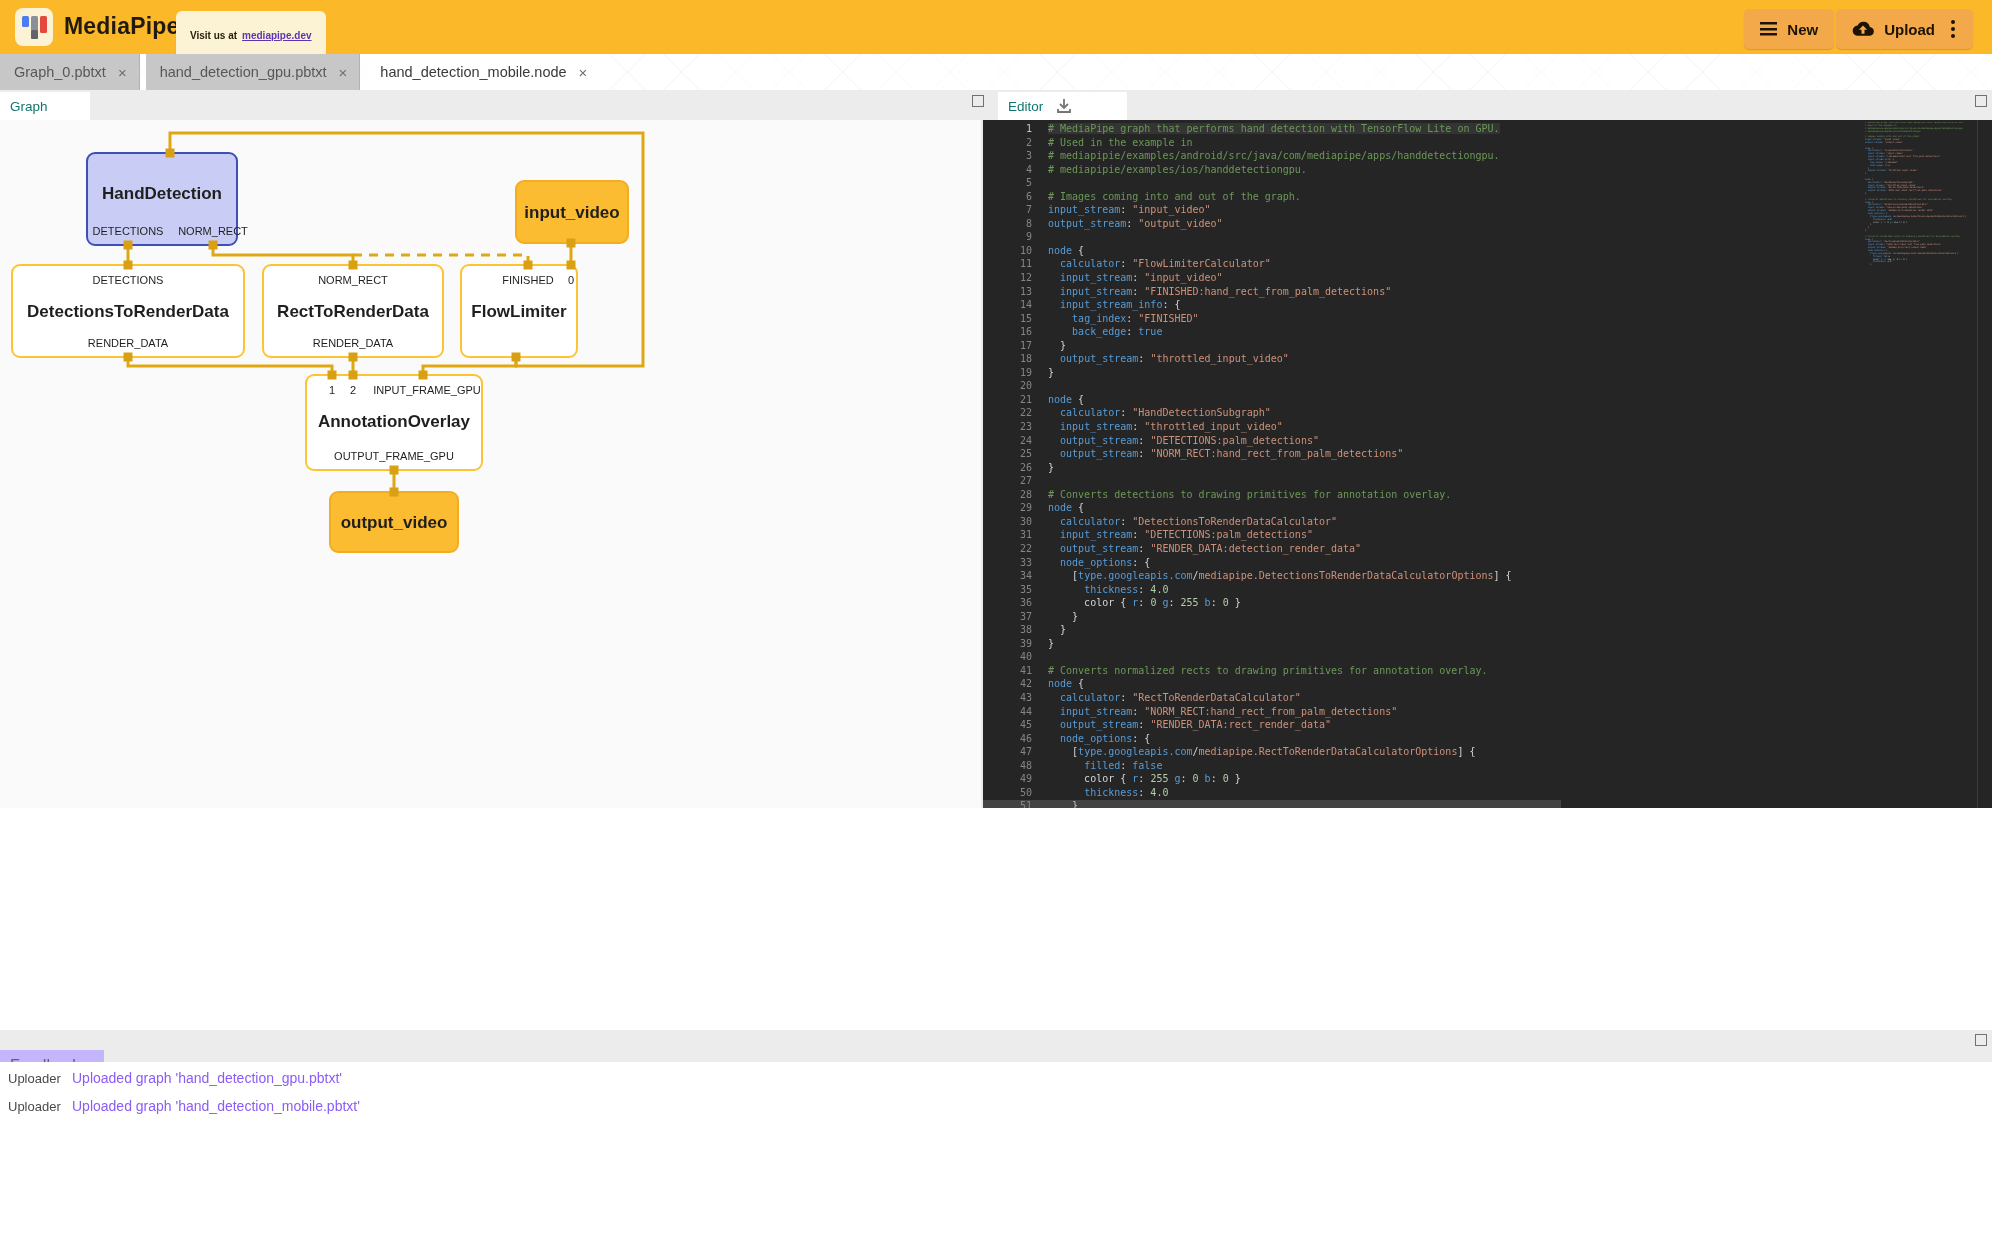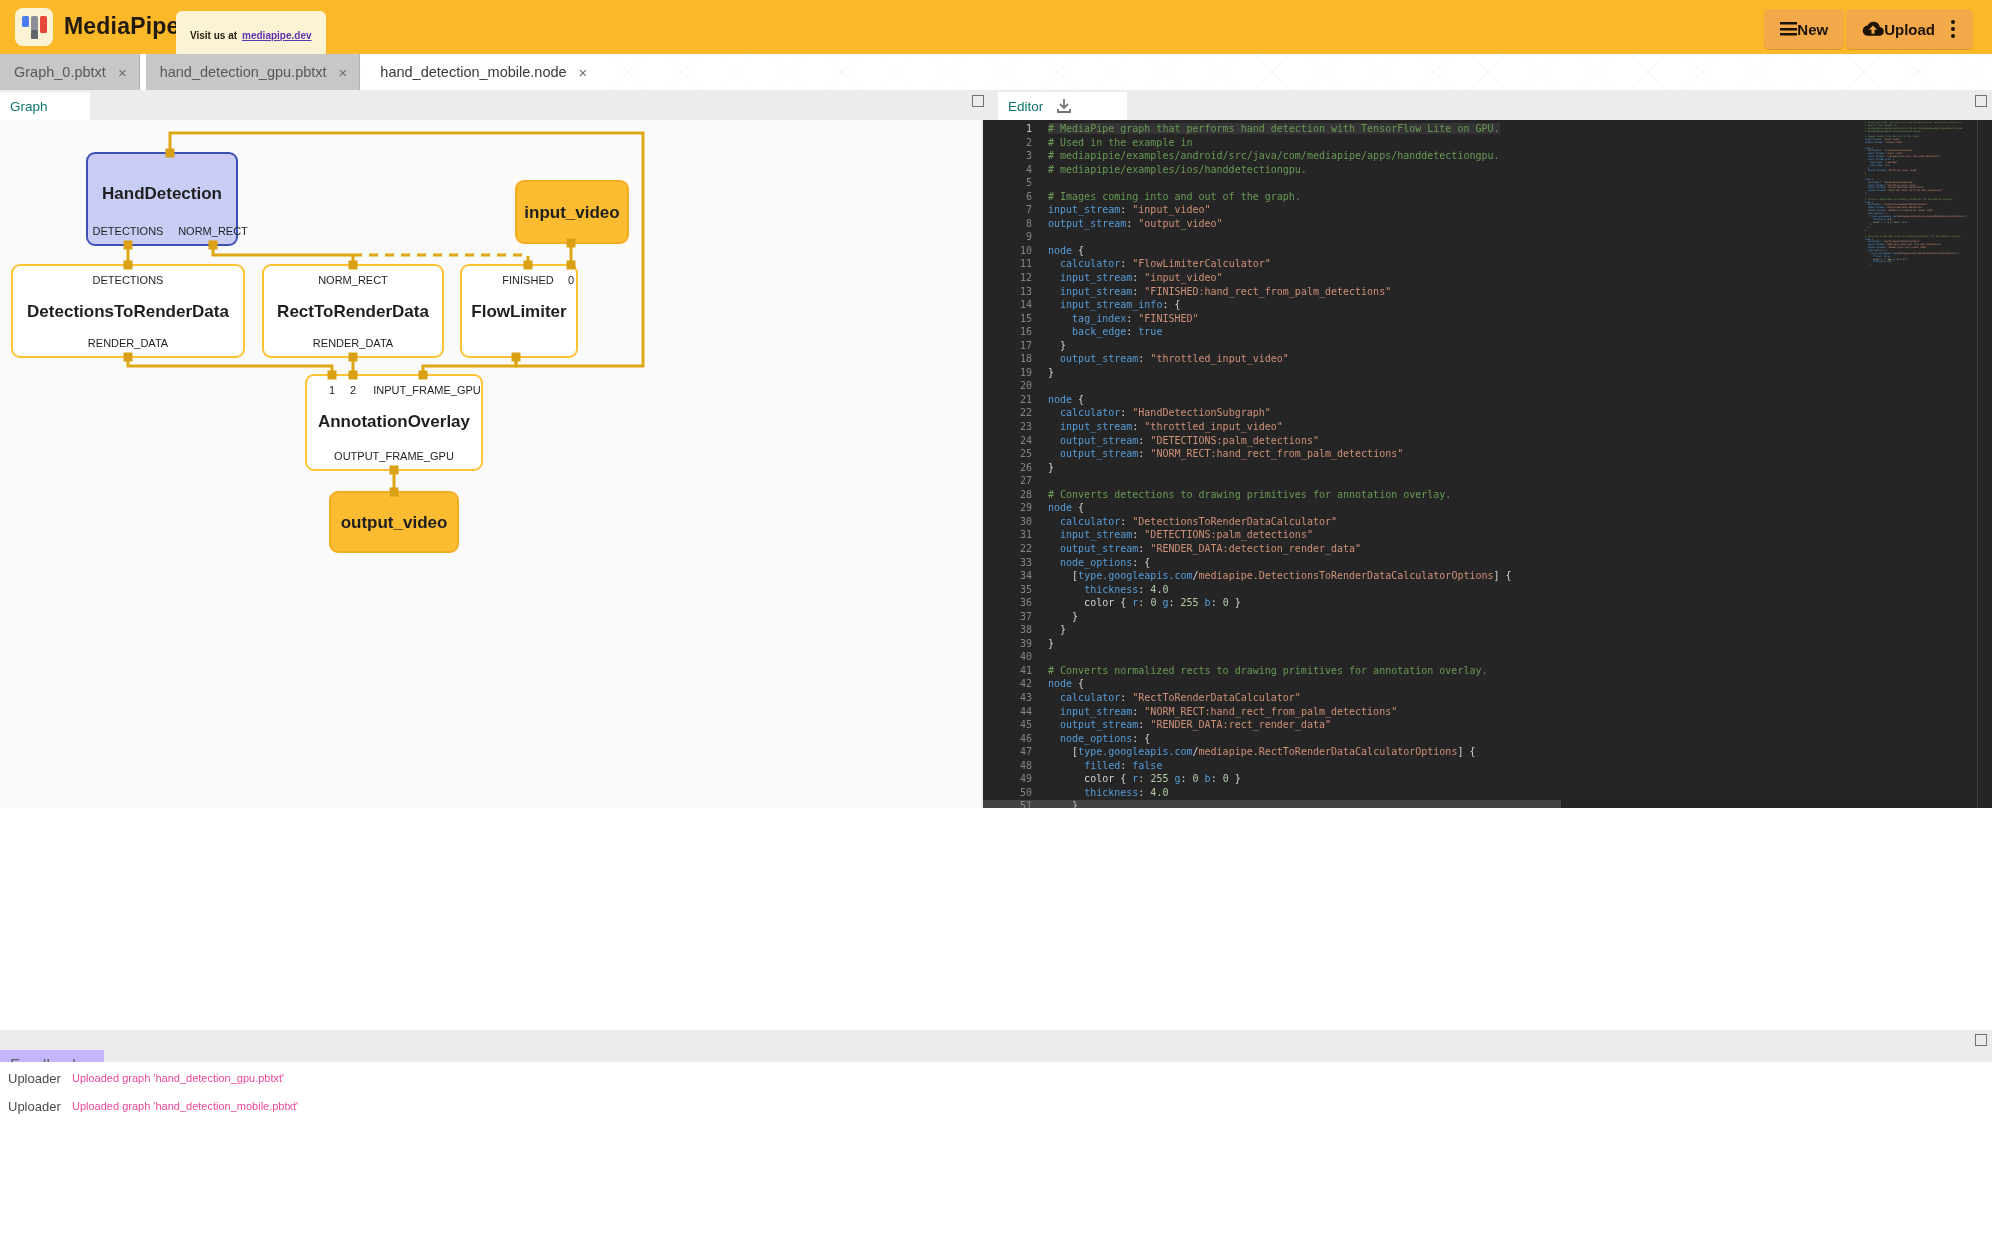--- a/index.html
+++ b/index.html
@@ -15,21 +15,21 @@
   }
   
   .app-header{position:absolute;left:0;top:0;width:1992px;height:54px;background:var(--header-bg);display:flex;align-items:center;}
   .logo-box{position:absolute;left:15px;top:8px;width:38px;height:38px;background:var(--cream);border-radius:8px;}
   .logo-bar{position:absolute;border-radius:1.5px;}
   .brand{position:absolute;left:64px;top:13px;font-size:23px;font-weight:bold;color:#201a10;letter-spacing:.2px;}
   .visit-pill{position:absolute;left:176px;top:11px;height:48px;background:var(--cream);border-radius:6px;display:flex;align-items:center;padding:0 14px;font-size:10px;font-weight:bold;color:#26200f;box-shadow:0 1px 1px rgba(0,0,0,0.12);}
   .visit-pill a{color:var(--link);margin-left:5px;text-decoration:underline;cursor:pointer;}
   .hdr-buttons{position:absolute;right:19px;top:9px;display:flex;gap:2px;}
   .hdr-btn{height:40px;background:var(--button-bg);border-radius:5px;display:flex;align-items:center;padding:0 16px;font-size:15px;font-weight:bold;color:#1c1304;cursor:pointer;box-shadow:0 1px 1px rgba(0,0,0,0.15);}
-  .hdr-btn .blabel{}
+  .hdr-btn .blabel{margin-left:10px;}
   .menu-icon{width:17px;height:14px;display:inline-block;background:
     linear-gradient(#1c1304,#1c1304) 0 0/17px 2.5px no-repeat,
     linear-gradient(#1c1304,#1c1304) 0 5.5px/17px 2.5px no-repeat,
     linear-gradient(#1c1304,#1c1304) 0 11px/17px 2.5px no-repeat;}
   .kebab{display:inline-flex;flex-direction:column;gap:3px;margin-left:14px;padding:2px;}
   .kebab i{width:4px;height:4px;border-radius:50%;background:#1c1304;}
   
   .filetab-strip{position:absolute;left:0;top:54px;width:1992px;height:36px;display:flex;align-items:stretch;gap:6px;}
   .ftab{display:flex;align-items:center;padding:0 10px 0 14px;background:#c7c7c7;color:#585858;font-size:14.5px;cursor:pointer;border-right:1px solid #b2b2b2;}
   .ftab.active{background:#ffffff;color:#3a3a3a;border-right:none;}
@@ -60,21 +60,21 @@
   .minimap{position:absolute;left:882px;top:2px;width:112px;font-family:"DejaVu Sans Mono",monospace;font-size:2.2px;line-height:2.85px;white-space:pre;overflow:hidden;color:#bdbdbd;cursor:pointer;}
   .ruler-line{position:absolute;left:994px;top:0;width:1px;height:690px;background:#3c3c3c;}
   .hscroll{position:absolute;left:0;bottom:0;height:10px;width:578px;background:rgba(140,140,140,0.30);cursor:pointer;}
   
   .white-band{position:absolute;left:0;top:808px;width:1992px;height:222px;background:#ffffff;}
   .feedback-strip{position:absolute;left:0;top:1030px;width:1992px;height:32px;background:#ececec;}
   .feedback-tab{left:0;top:1050px;width:84px;height:32px;position:absolute;background:#c4b5fd;display:flex;align-items:center;padding:0 10px;font-size:16px;color:#5f6368;cursor:pointer;}
   .feedback-body{position:absolute;left:0;top:1062px;width:1992px;height:174px;background:#ffffff;}
   .fb-row{position:absolute;left:8px;height:20px;display:flex;align-items:center;}
   .fb-src{width:64px;font-size:13px;color:#4a4a4a;}
-  .fb-msg{font-size:11px;color:#ec4899;}
+  .fb-msg{font-size:14px;color:#8b5cf6;}
   
   .dl-icon{margin-left:12px;display:inline-block;}
 </style>
 </head>
 <body>
 
 <div class="workspace hatch"></div>
 
 <div class="app-header">
   <div class="logo-box">

